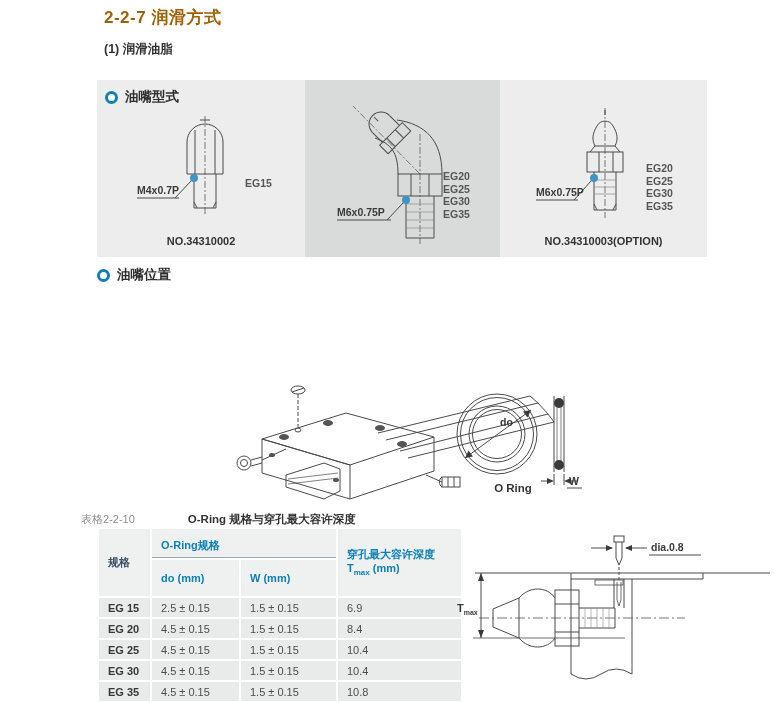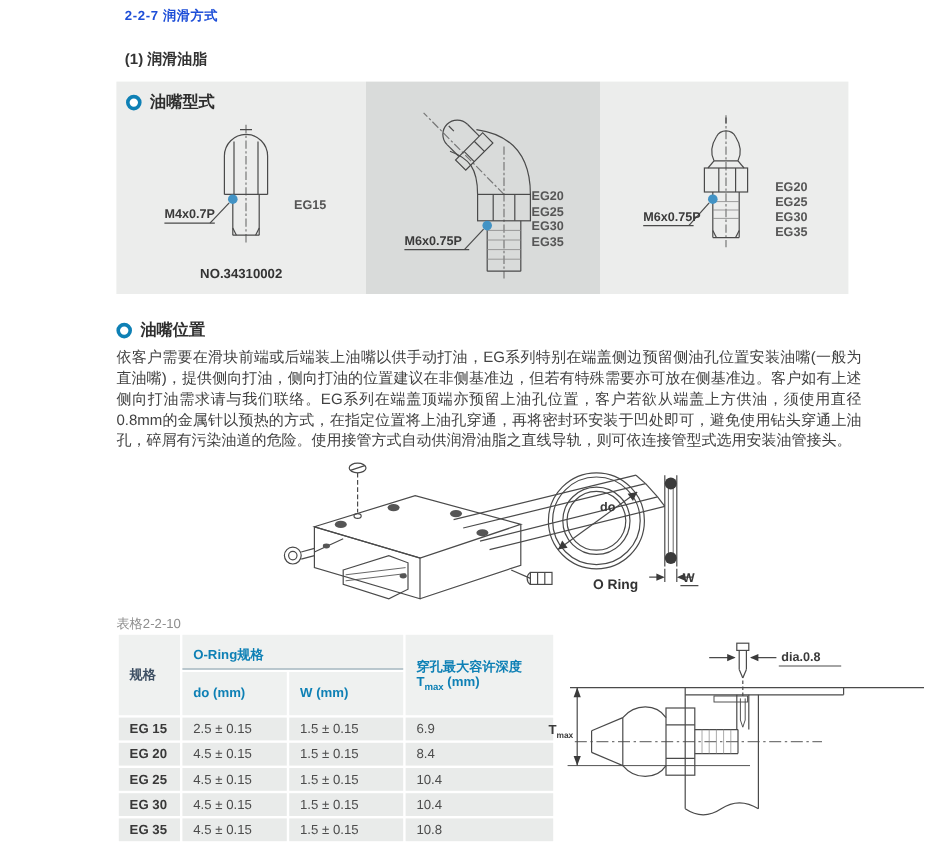--- a/index.html
+++ b/index.html
@@ -1,40 +1,40 @@
 <!DOCTYPE html>
 <html><head>
 <meta charset="utf-8">
 <style>
   html,body{margin:0;padding:0;background:#fff;}
   .page{position:relative;width:775px;height:702px;background:#fff;overflow:hidden;
         font-family:"Liberation Sans","DejaVu Sans",sans-serif;color:#3c3c3c;}
   .abs{position:absolute;}
-  .doc-title{left:104px;top:6px;font-size:11px;font-weight:bold;color:#1d4ed8;letter-spacing:.5px;}
+  .doc-title{left:104px;top:6px;font-size:17px;font-weight:bold;color:#a16207;letter-spacing:.5px;}
   .doc-subtitle{left:104px;top:41px;font-size:12.5px;font-weight:bold;color:#333;}
   .section-head{display:flex;align-items:center;font-size:13.5px;font-weight:bold;color:#2e2e2e;}
   .bullet{width:7px;height:7px;border:3px solid #0e80b5;border-radius:50%;background:#fff;
           display:inline-block;margin-right:7px;flex:0 0 auto;}
   
-  .nipple-section{left:97px;top:68px;width:610px;height:177px;display:flex;align-items:center;}
+  .nipple-section{left:97px;top:80px;width:610px;height:177px;display:flex;align-items:center;}
   .panel{position:relative;height:177px;}
   .panel.light{background:#ecedec;}
   .panel.dark{background:#d9dbda;}
   .panel-head{position:absolute;left:8px;top:8px;}
   .part-no{position:absolute;left:0;right:0;bottom:10px;text-align:center;
            font-size:11px;font-weight:bold;color:#333;}
   .models{position:absolute;font-size:10.5px;line-height:12.5px;color:#555;font-weight:bold;}
   svg text{font-family:"Liberation Sans","DejaVu Sans",sans-serif;}
   .lbl{font-size:10.5px;font-weight:bold;fill:#3a3a3a;}
   
   .pos-head{left:97px;top:266px;}
   .paragraph{left:97px;top:290px;width:621px;font-size:12.5px;line-height:17.3px;
              text-align:justify;color:#414141;}
   
-  .tbl-caption{left:97px;top:512px;display:flex;align-items:baseline;font-size:11px;gap:44px;}
+  .tbl-caption{left:81px;top:512px;display:flex;align-items:baseline;font-size:11px;gap:44px;}
   .tbl-tag{color:#8f8f8f;}
   .tbl-title{color:#333;font-weight:bold;margin-left:9px;font-size:11.5px;}
   table.spec{position:absolute;left:97px;top:527px;border-collapse:separate;border-spacing:2px;}
   table.spec th, table.spec td{text-align:left;padding:0 4px 0 9px;font-size:11px;}
   table.spec th{background:#eff1f0;color:#0e80b5;font-weight:bold;}
   table.spec th.spec-col{color:#3d4f63;}
   table.spec th.group{border-bottom:1px solid #94aab5;height:24px;vertical-align:bottom;padding-bottom:4px;}
   table.spec tr.h2 th{height:36px;}
   table.spec td{background:#e9ebea;color:#4c4c4c;height:19px;}
   table.spec td.spec-cell{font-weight:bold;color:#383838;}
@@ -155,28 +155,28 @@
         </g>
         <circle cx="94" cy="90" r="4" fill="#4293c5"></circle>
         <text class="lbl" x="36" y="108">M6x0.75P</text>
       </svg>
       <div class="models" style="left:146px;top:82px">
         <div>EG20</div>
         <div>EG25</div>
         <div>EG30</div>
         <div>EG35</div>
       </div>
+      <div class="part-no">NO.34310003(OPTION)</div>
     </div>
   </div>
 
   <div class="abs section-head pos-head">
     <span class="bullet"></span>
     <span>油嘴位置</span>
   </div>
-  <p class="abs paragraph" style="margin:0">依客户需要在滑块前端或后端装上油嘴以供手动打油，EG系列特别在端盖侧边预留侧油孔位置安装油嘴(一般为直油嘴)，提供侧向打油，侧向打油的位置建议在非侧基准边，但若有特殊需要亦可放在侧基准边。客户如有上述侧向打油需求请与我们联络。EG系列在端盖顶端亦预留上油孔位置，客户若欲从端盖上方供油，须使用直径0.8mm的金属针以预热的方式，在指定位置将上油孔穿通，再将密封环安装于凹处即可，避免使用钻头穿通上油孔，碎屑有污染油道的危险。使用接管方式自动供润滑油脂之直线导轨，则可依连接管型式选用安装油管接头。</p>
 
   <svg class="abs" style="left:228px;top:383px" width="345" height="132" viewBox="0 0 345 132">
     <g stroke="#4a4a4a" stroke-width="1" fill="none">
 
       <ellipse cx="70" cy="7" rx="7" ry="4"></ellipse>
       <line x1="64" y1="9" x2="76" y2="5"></line>
       <line x1="70" y1="11" x2="70" y2="44" stroke-dasharray="4 2"></line>
 
       <line x1="150" y1="50" x2="302" y2="13"></line>
       <line x1="158" y1="57" x2="310" y2="20"></line>
@@ -242,20 +242,21 @@
       <path d="M22 66 l8 -1.5 l-4.5 -6 z"></path>
         <path d="M88 18 l-8 1.5 l4.5 6 z"></path>
     </g>
     <text class="lbl" x="57" y="34" font-size="9">do</text>
     <text class="lbl" x="126" y="93" font-size="9">W</text>
   </svg>
   <div class="abs oring-caption">O Ring</div>
 
   <div class="abs tbl-caption">
     <span class="tbl-tag">表格2-2-10</span>
+    <span class="tbl-title">O-Ring 规格与穿孔最大容许深度</span>
   </div>
 
   <table class="spec">
     <colgroup>
         <col style="width:51px">
         <col style="width:87px">
         <col style="width:95px">
         <col style="width:123px">
       </colgroup>
     <tbody>

